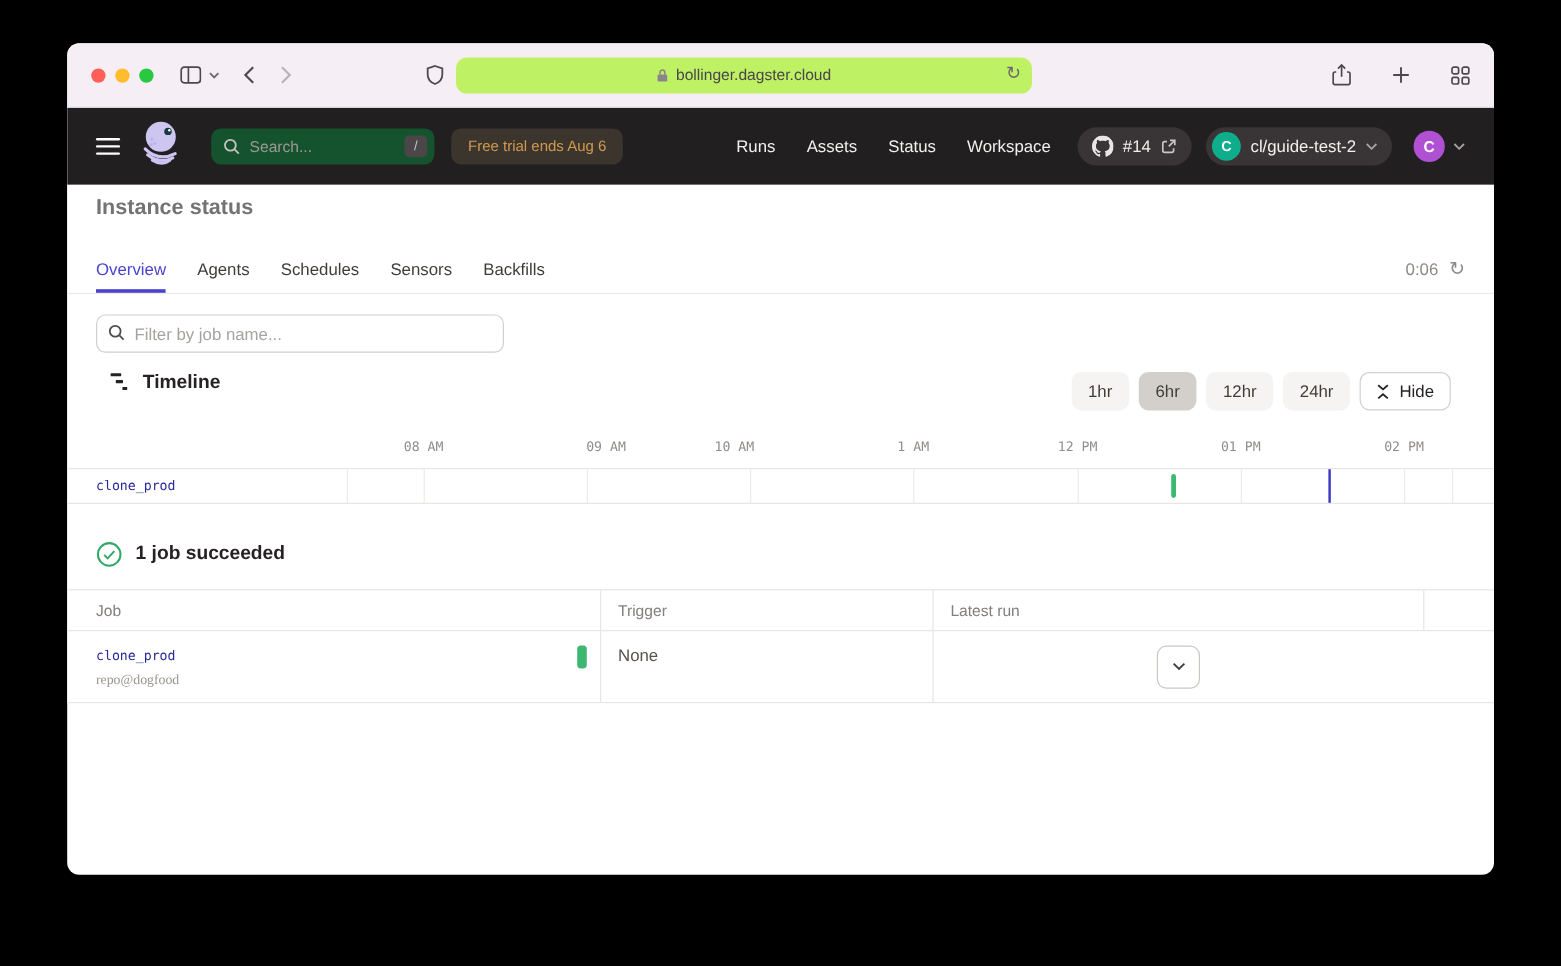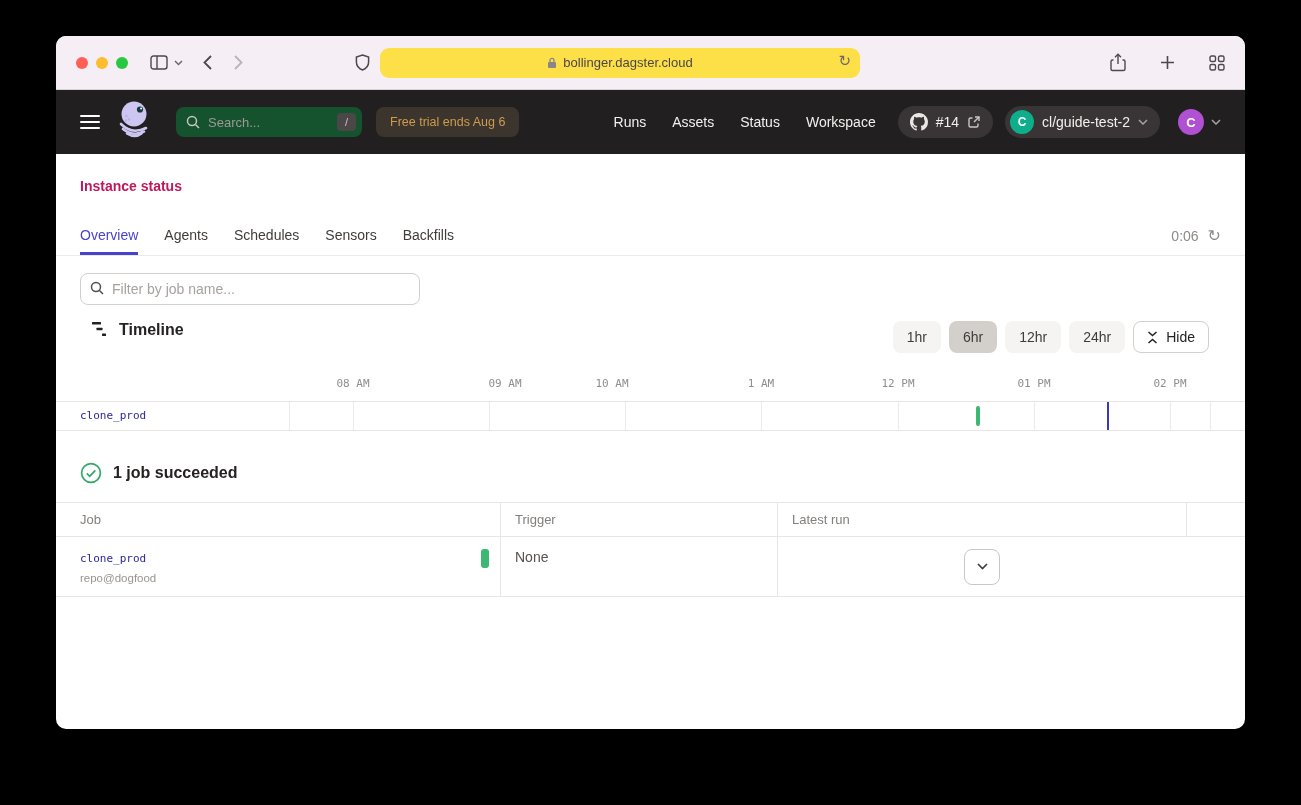--- a/index.html
+++ b/index.html
@@ -14,21 +14,21 @@
             display:flex; align-items:center; padding:0 20px; }
   .traffic { display:flex; gap:8px; }
   .tl { width:12px; height:12px; border-radius:50%; }
   .tl.red{background:#ff5f57;} .tl.yellow{background:#febc2e;} .tl.green{background:#28c840;}
   .chrome-ic { display:flex; align-items:center; justify-content:center; color:#4e484e; }
   .chrome-ic svg { display:block; }
   .sidebar-group{ margin-left:22px; display:flex; align-items:center; gap:6px;}
   .navarrows{ margin-left:20px; display:flex; gap:22px; }
   .fwd { color:#b9b2b9; }
   .shield { margin-left:112px; }
-  .urlbar { margin-left:10px; width:480px; height:30px; background:#fde047; border-radius:9px;
+  .urlbar { margin-left:10px; width:480px; height:30px; background:#bef264; border-radius:9px;
             display:flex; align-items:center; justify-content:center; position:relative;
             color:#4b464b; font-size:13px; gap:6px; }
   .urlbar .reload{ position:absolute; right:9px; top:4px; color:#6e686e; font-size:15px; }
   .chrome-right{ margin-left:auto; display:flex; gap:34px; align-items:center; color:#4e484e;}
 
   
   .appbar { height:64px; background:#221f20; display:flex; align-items:center; padding:0 24px; }
   .hamburger { width:20px; display:flex; flex-direction:column; gap:4px; cursor:pointer; }
   .hamburger i { display:block; height:2px; background:#fff; border-radius:1px; }
   .logo { margin-left:14px; }
@@ -47,21 +47,21 @@
   .ws-pill { margin-left:12px; padding:0 12px 0 5px; gap:8px; }
   .circle-avatar { width:24px; height:24px; border-radius:50%; color:#fff; font-size:12px;
                    font-weight:700; display:flex; align-items:center; justify-content:center; }
   .teal { background:#0eae8c; }
   .purple { background:#b050d2; width:26px; height:26px; font-size:13px; }
   .user-cluster { margin-left:18px; display:flex; align-items:center; gap:7px; }
   .chev { color:#a5a2a0; }
 
   
   .content { background:#fff; }
-  h1.page-title { font-size:14px; font-weight:700; color:#be185d; padding:24px 24px 0; }
+  h1.page-title { font-size:18px; font-weight:700; color:#737373; padding:8px 24px 0; }
   .tabs-row { margin-top:26px; padding:0 24px; border-bottom:1px solid #eceae7;
               display:flex; align-items:flex-end; height:36px; }
   .tab { margin-right:26px; padding-bottom:12px; font-size:14px; color:#403c39;
          font-weight:500; cursor:pointer; }
   .tab.active { color:#4843ce; padding-bottom:9px; border-bottom:3px solid #4843ce; }
   .countdown { margin-left:auto; display:flex; align-items:center; gap:9px; color:#8d8a87;
                font-size:14px; padding-bottom:10px; }
   .countdown .reload2 { font-size:16px; }
 
   .filter-row { padding:17px 24px 6px; }
@@ -100,21 +100,21 @@
   .thead, .trow { display:grid; grid-template-columns:444px 277px 409px 1fr; }
   .thead { height:34px; border-bottom:1px solid #e8e5e2; }
   .th { display:flex; align-items:center; padding-left:14px; font-size:13px; color:#827f7c; }
   .th:first-child { padding-left:24px; }
   .th + .th, .tcell + .tcell { border-left:1px solid #e8e5e2; }
   .trow { height:60px; border-bottom:1px solid #e8e5e2; }
   .tcell { position:relative; }
   .cell-job { padding:11px 14px 0 24px; }
   .job-link { font-family:"DejaVu Sans Mono",monospace; font-size:11px; color:#28289b;
               text-decoration:none; }
-  .job-repo { margin-top:6px; font-family:Liberation Sans, sans-serif; font-size:11.5px;
+  .job-repo { margin-top:6px; font-family:Liberation Serif, serif; font-size:11.5px;
               color:#99958f; }
   .job-tick { position:absolute; right:11px; top:12px; width:8px; height:19px; border-radius:3px;
               background:#3cb873; }
   .cell-trigger { padding:12px 0 0 14px; font-size:14px; color:#56524e; }
   .cell-run { display:flex; align-items:center; padding:0 0 0 13px; }
   .run-badge { background:#e3f4ea; border-radius:11px; height:22px; display:flex;
                align-items:center; gap:6px; padding:0 10px; }
   .run-badge .dot { width:8px; height:8px; border-radius:50%; background:#2eb378; }
   .run-badge .date { font-size:13px; color:#1d8a5e; }
   .dur { display:flex; align-items:center; gap:5px; margin-left:15px; }

